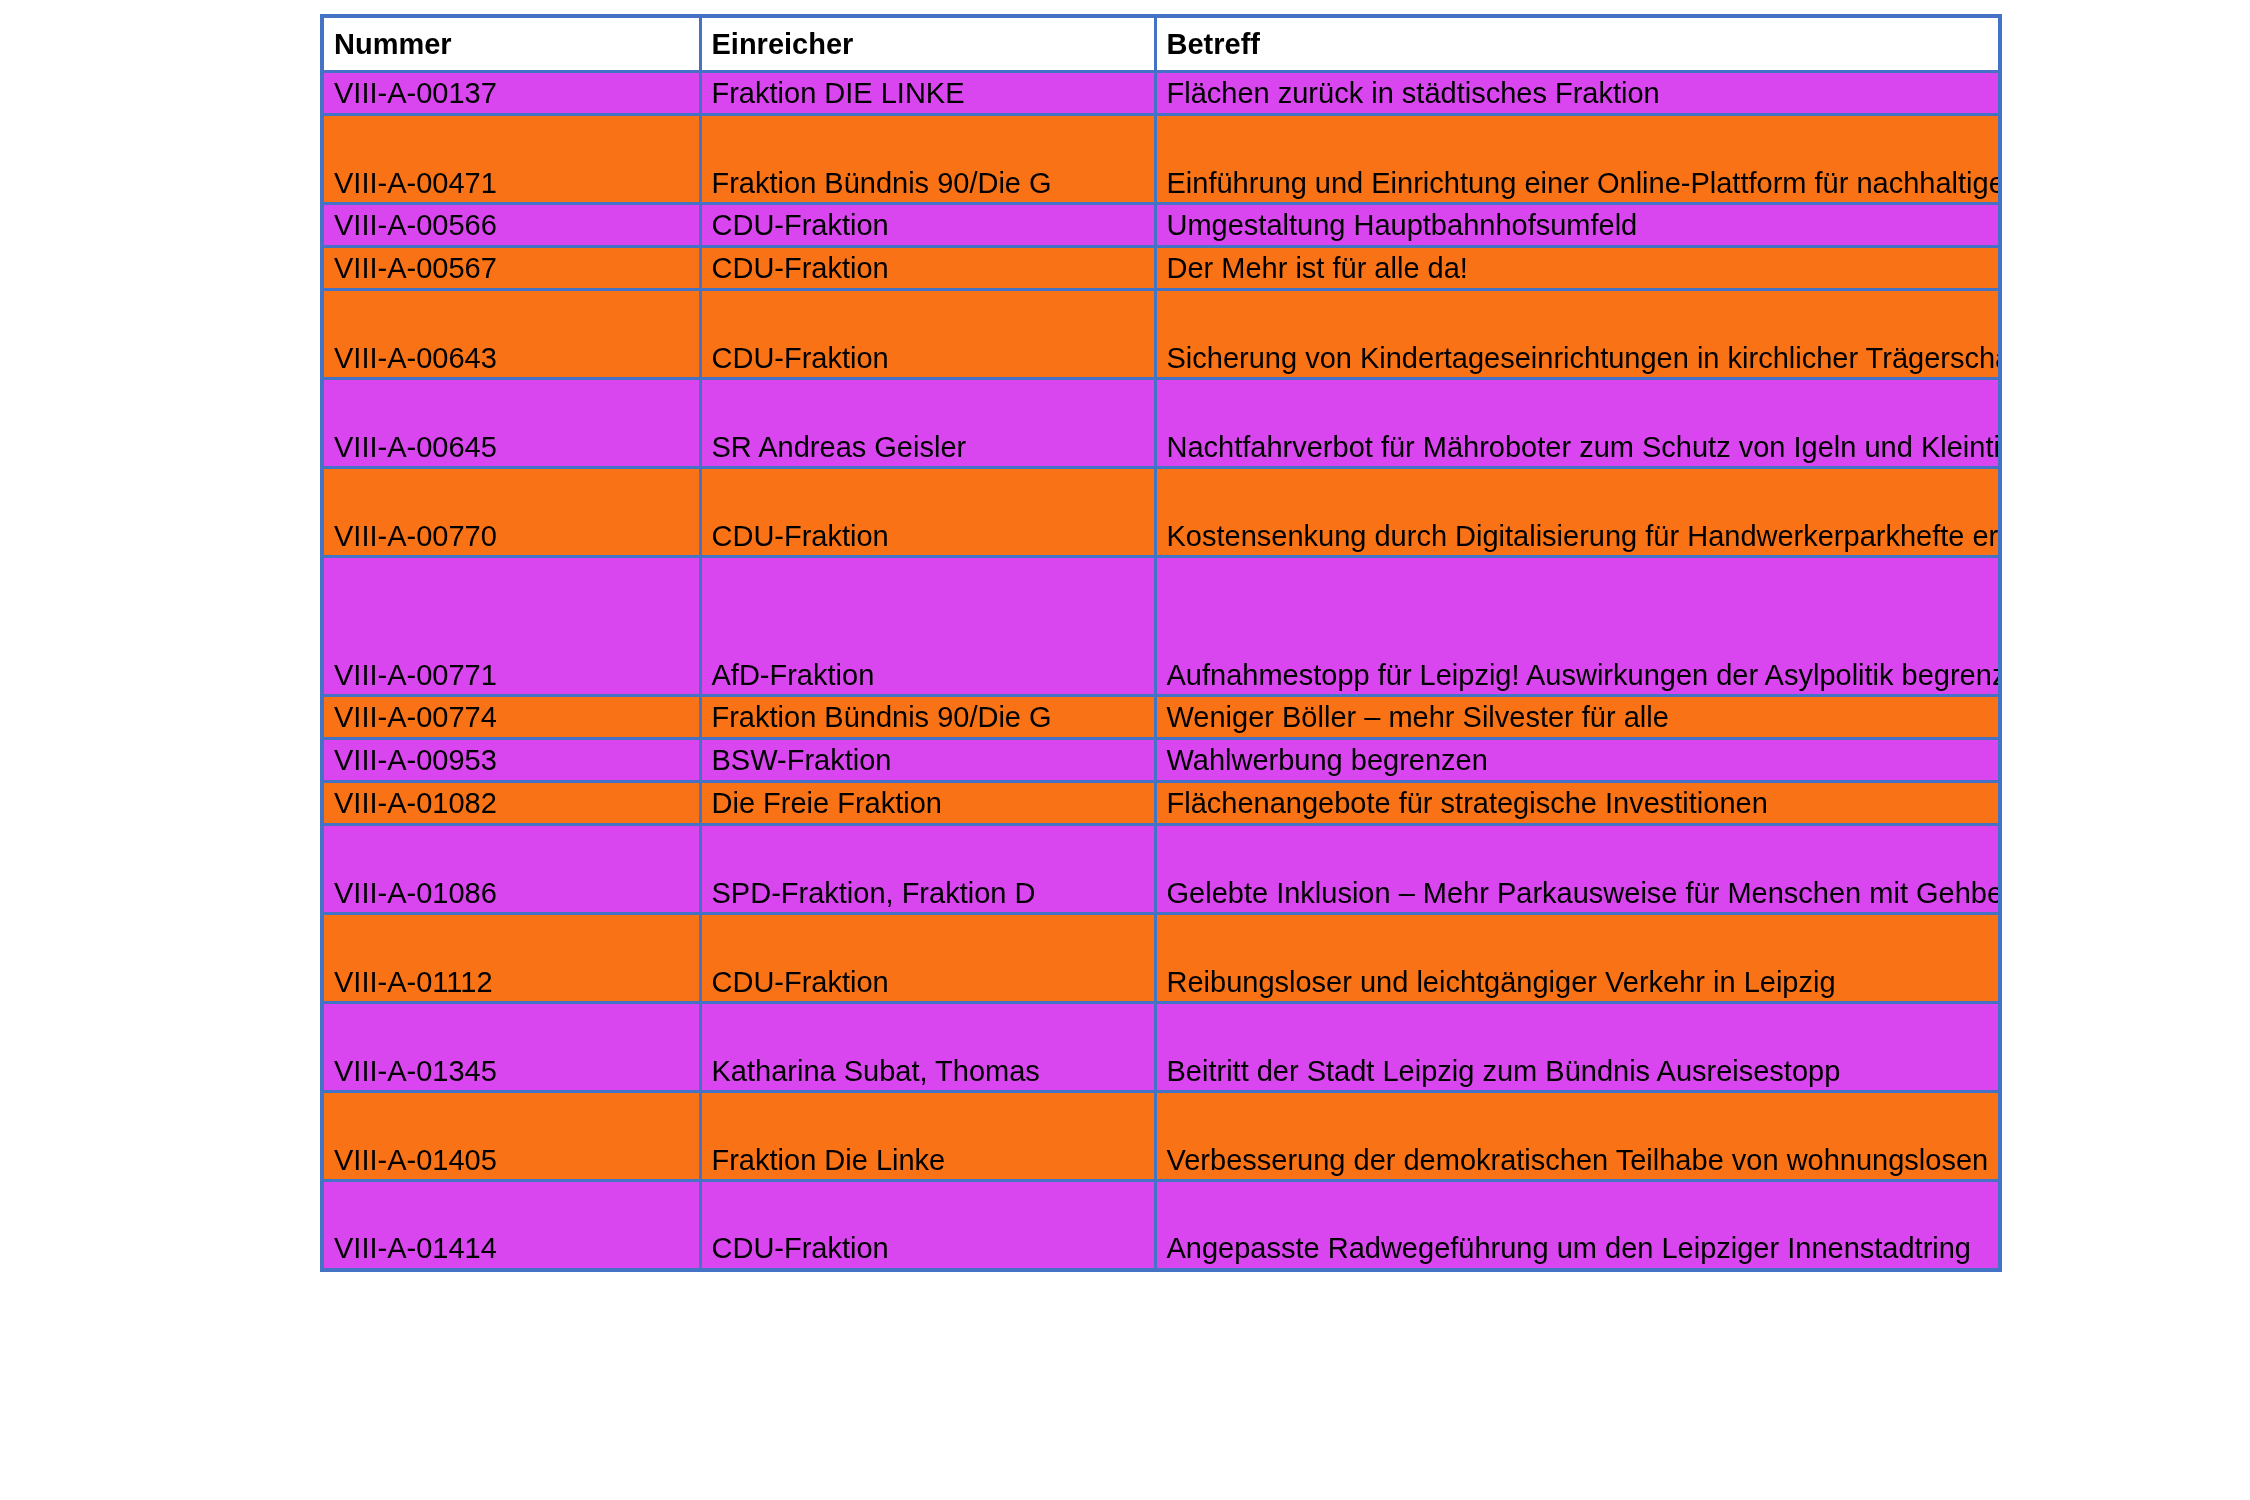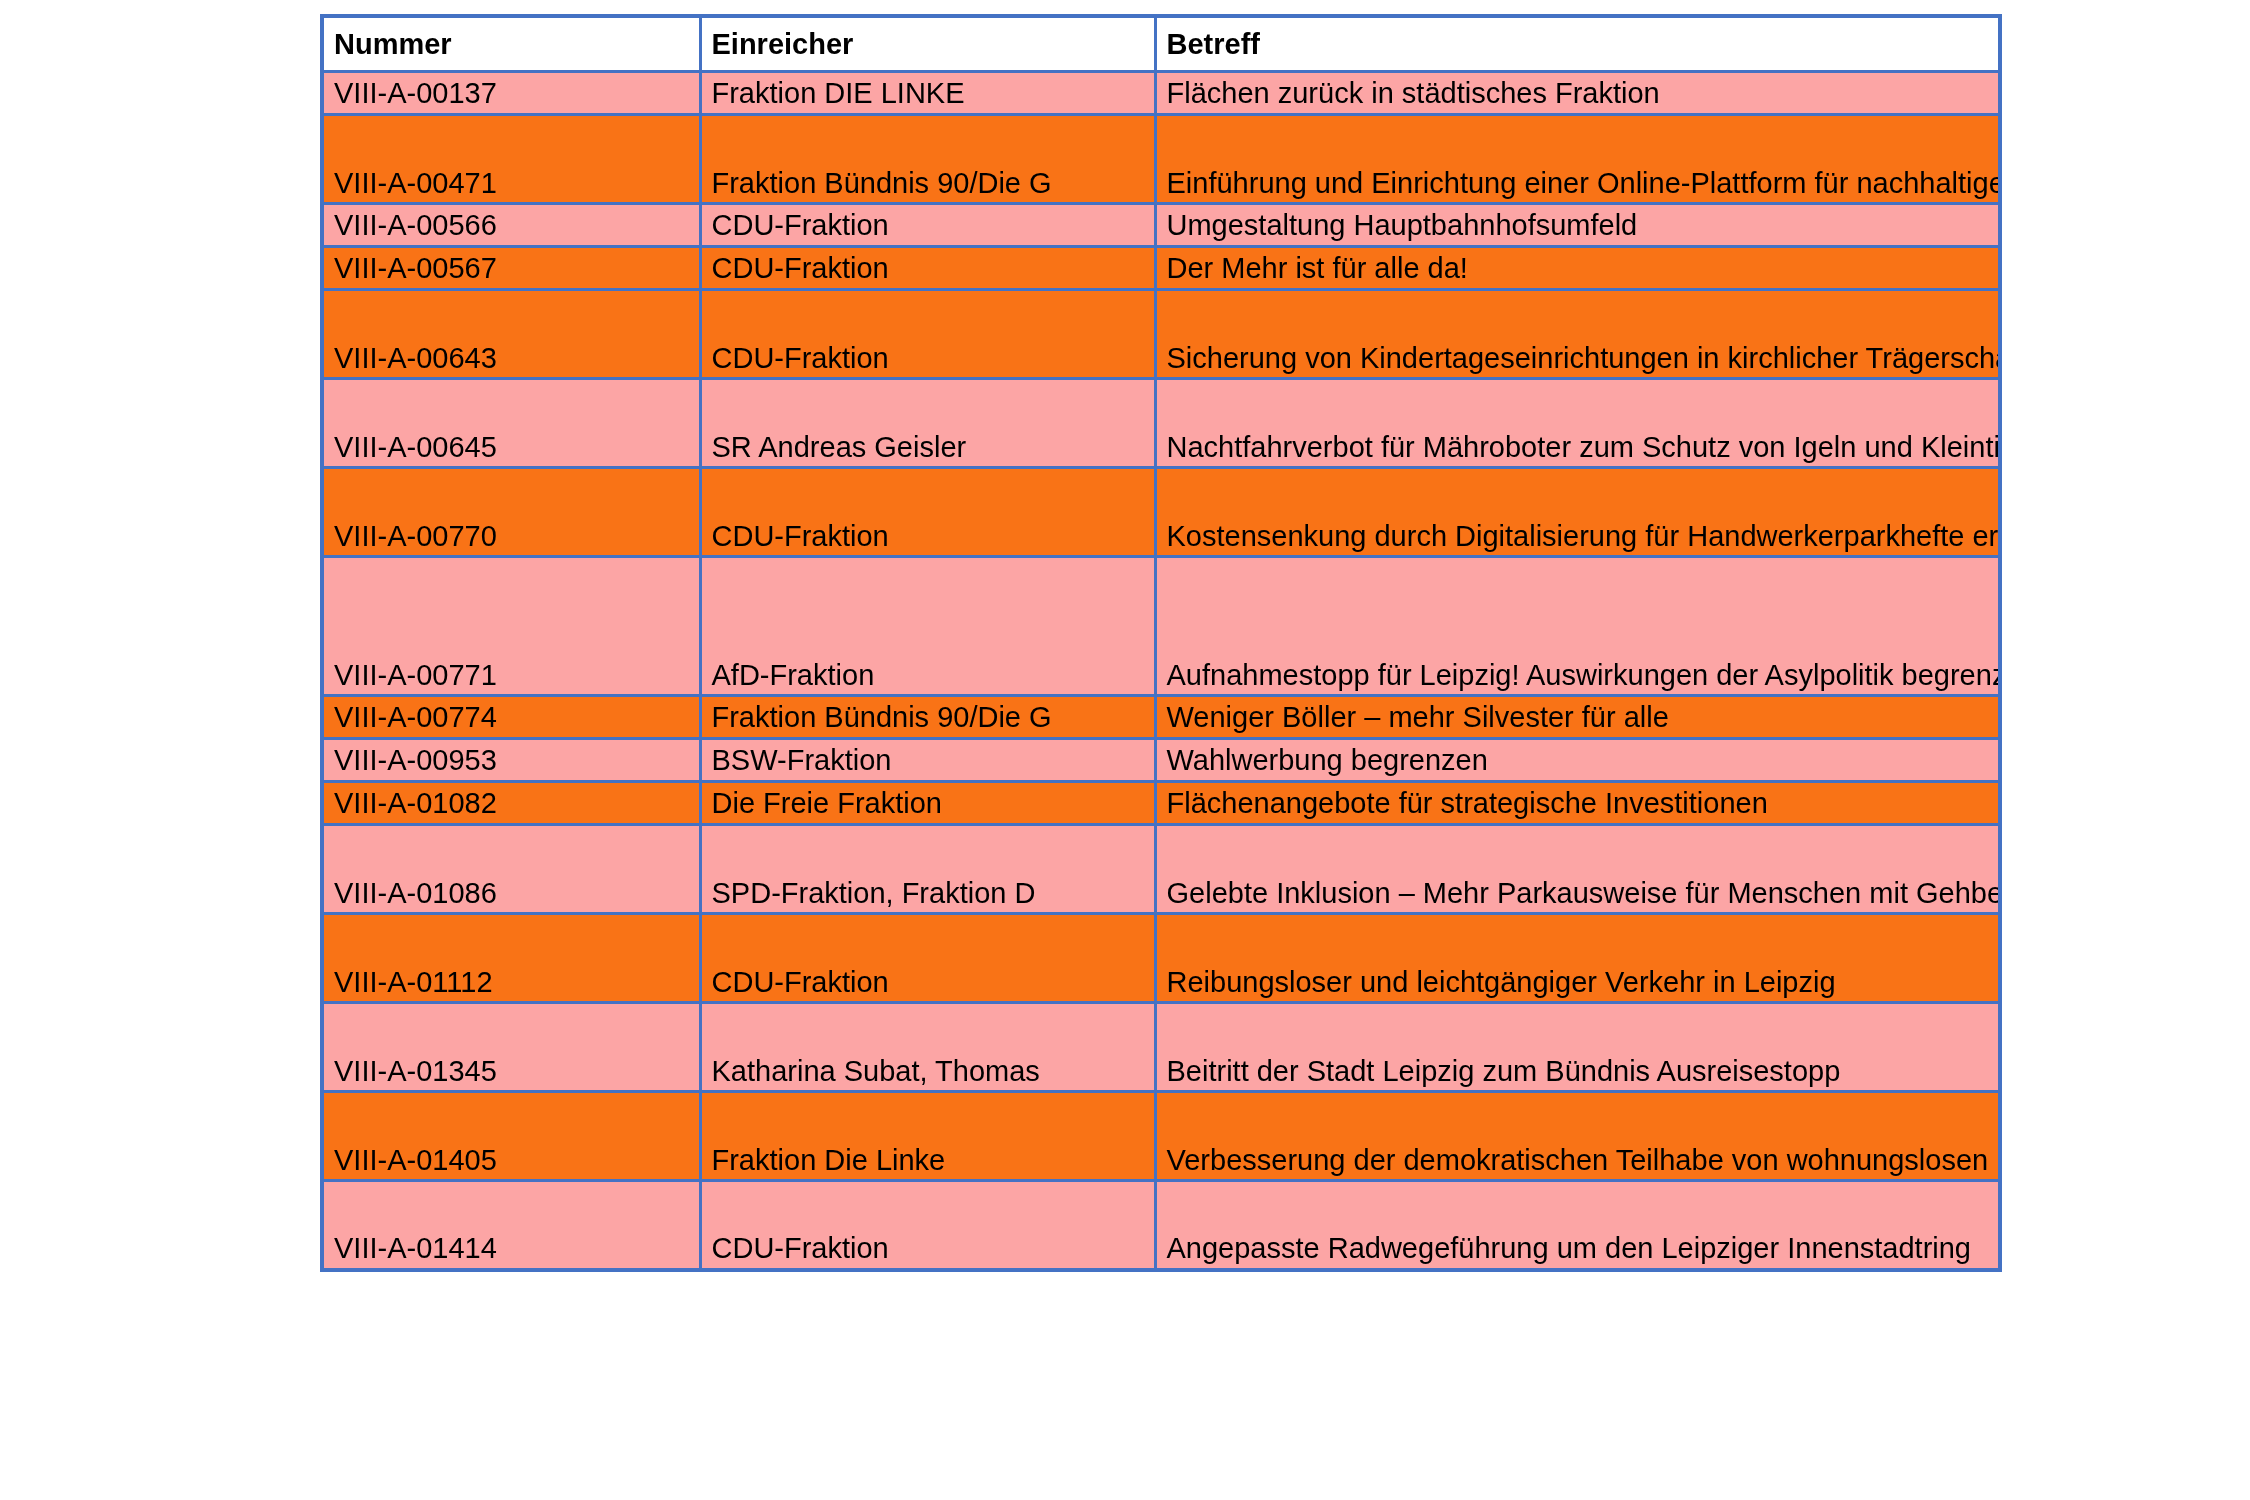--- a/index.html
+++ b/index.html
@@ -41,21 +41,21 @@
     font-weight: normal;
     overflow: hidden;
     white-space: nowrap;
   }
   table.grid th {
     font-weight: bold;
     vertical-align: middle;
     height: 48px;
     background: #ffffff;
   }
-  tr.shaded td { background: #fca5a5; }
+  tr.shaded td { background: #d946ef; }
   tr.plain td { background: #f97316; }
 
   td.cell-betreff {
     white-space: normal;
     word-break: normal;
   }
   td.cell-einreicher {
     white-space: nowrap;
   }
   .r-1line { height: 43px; }

